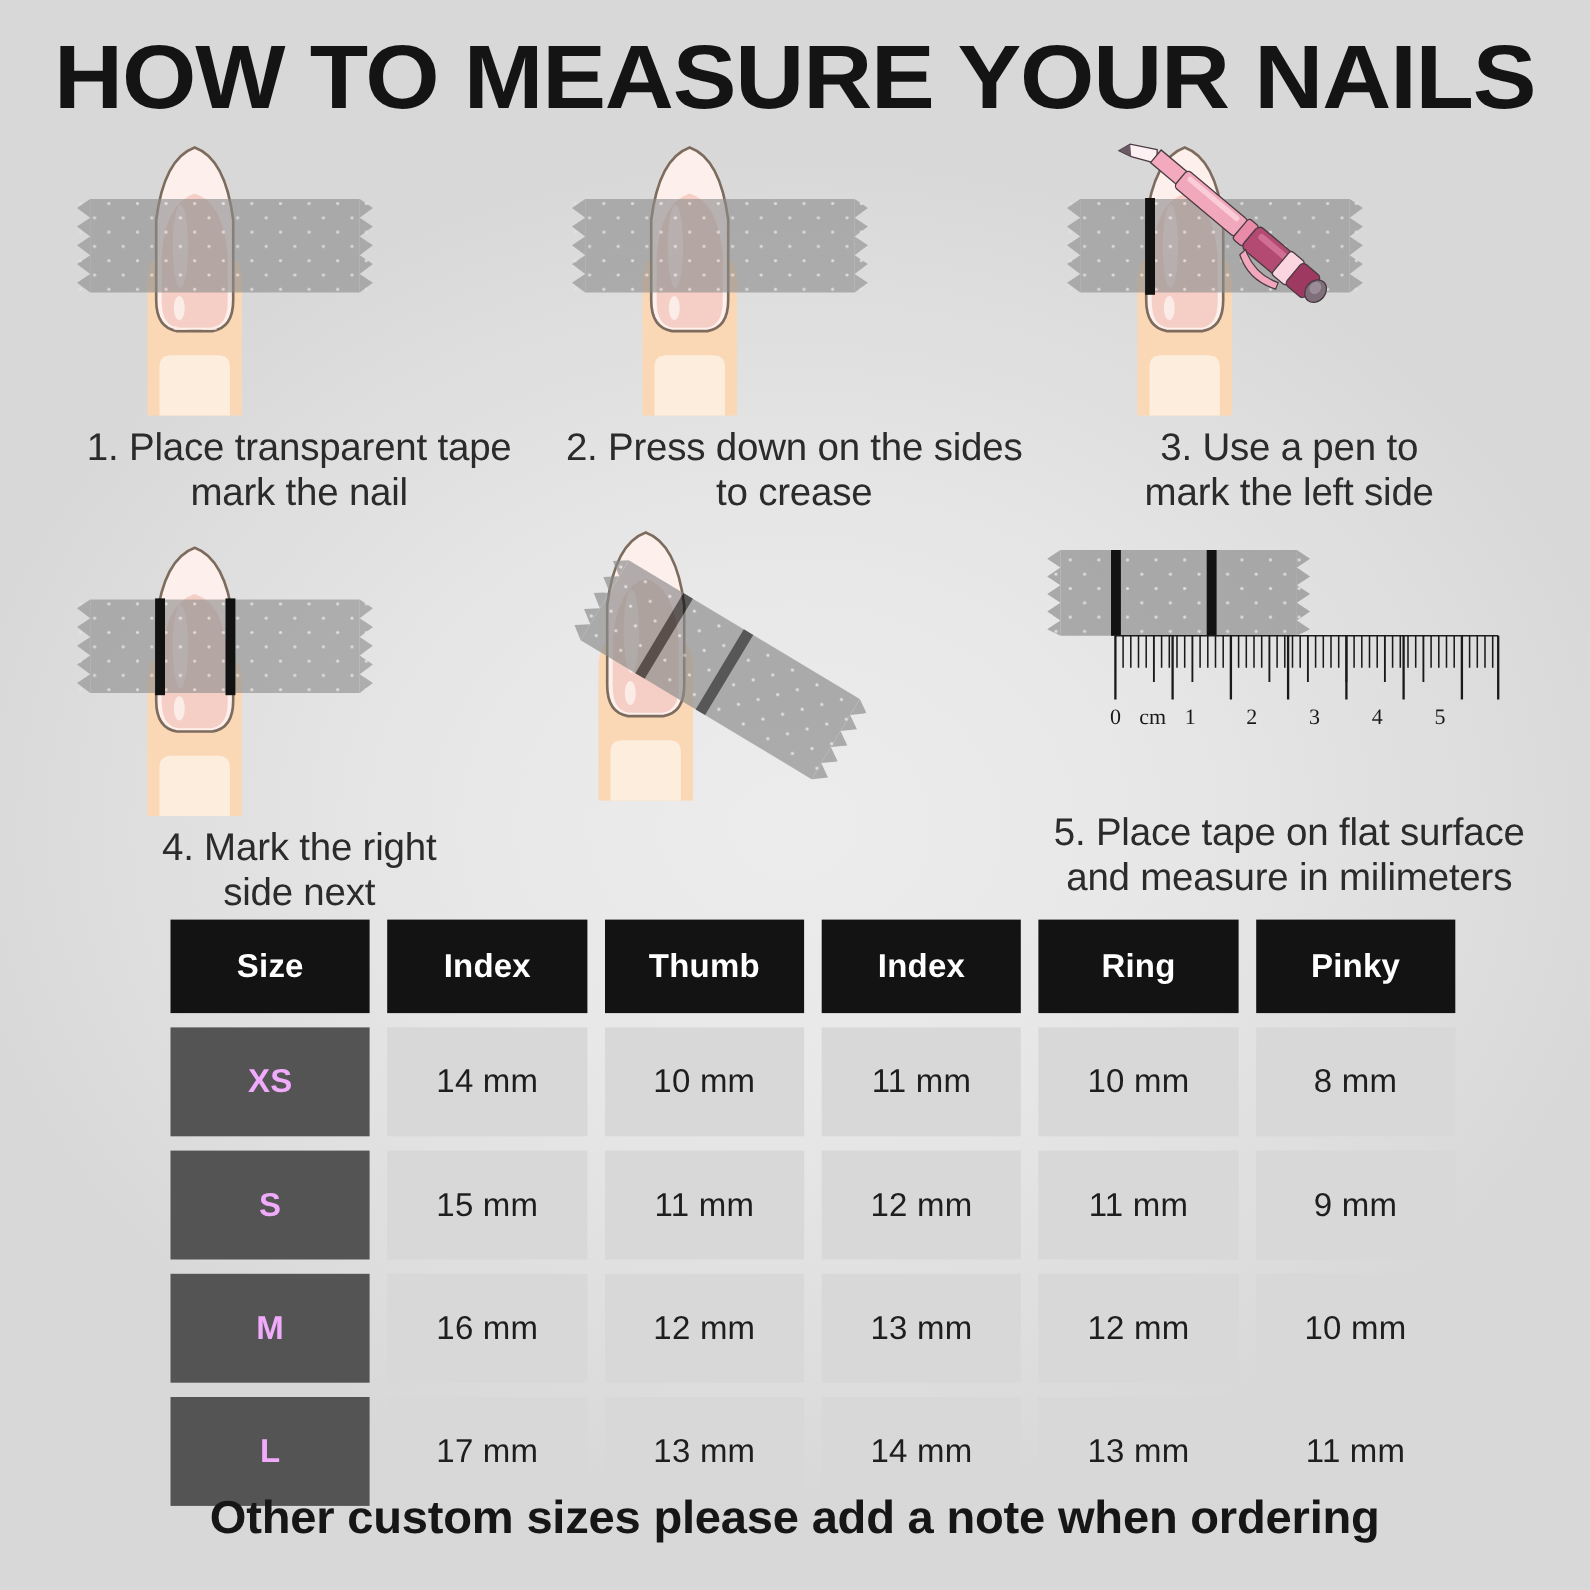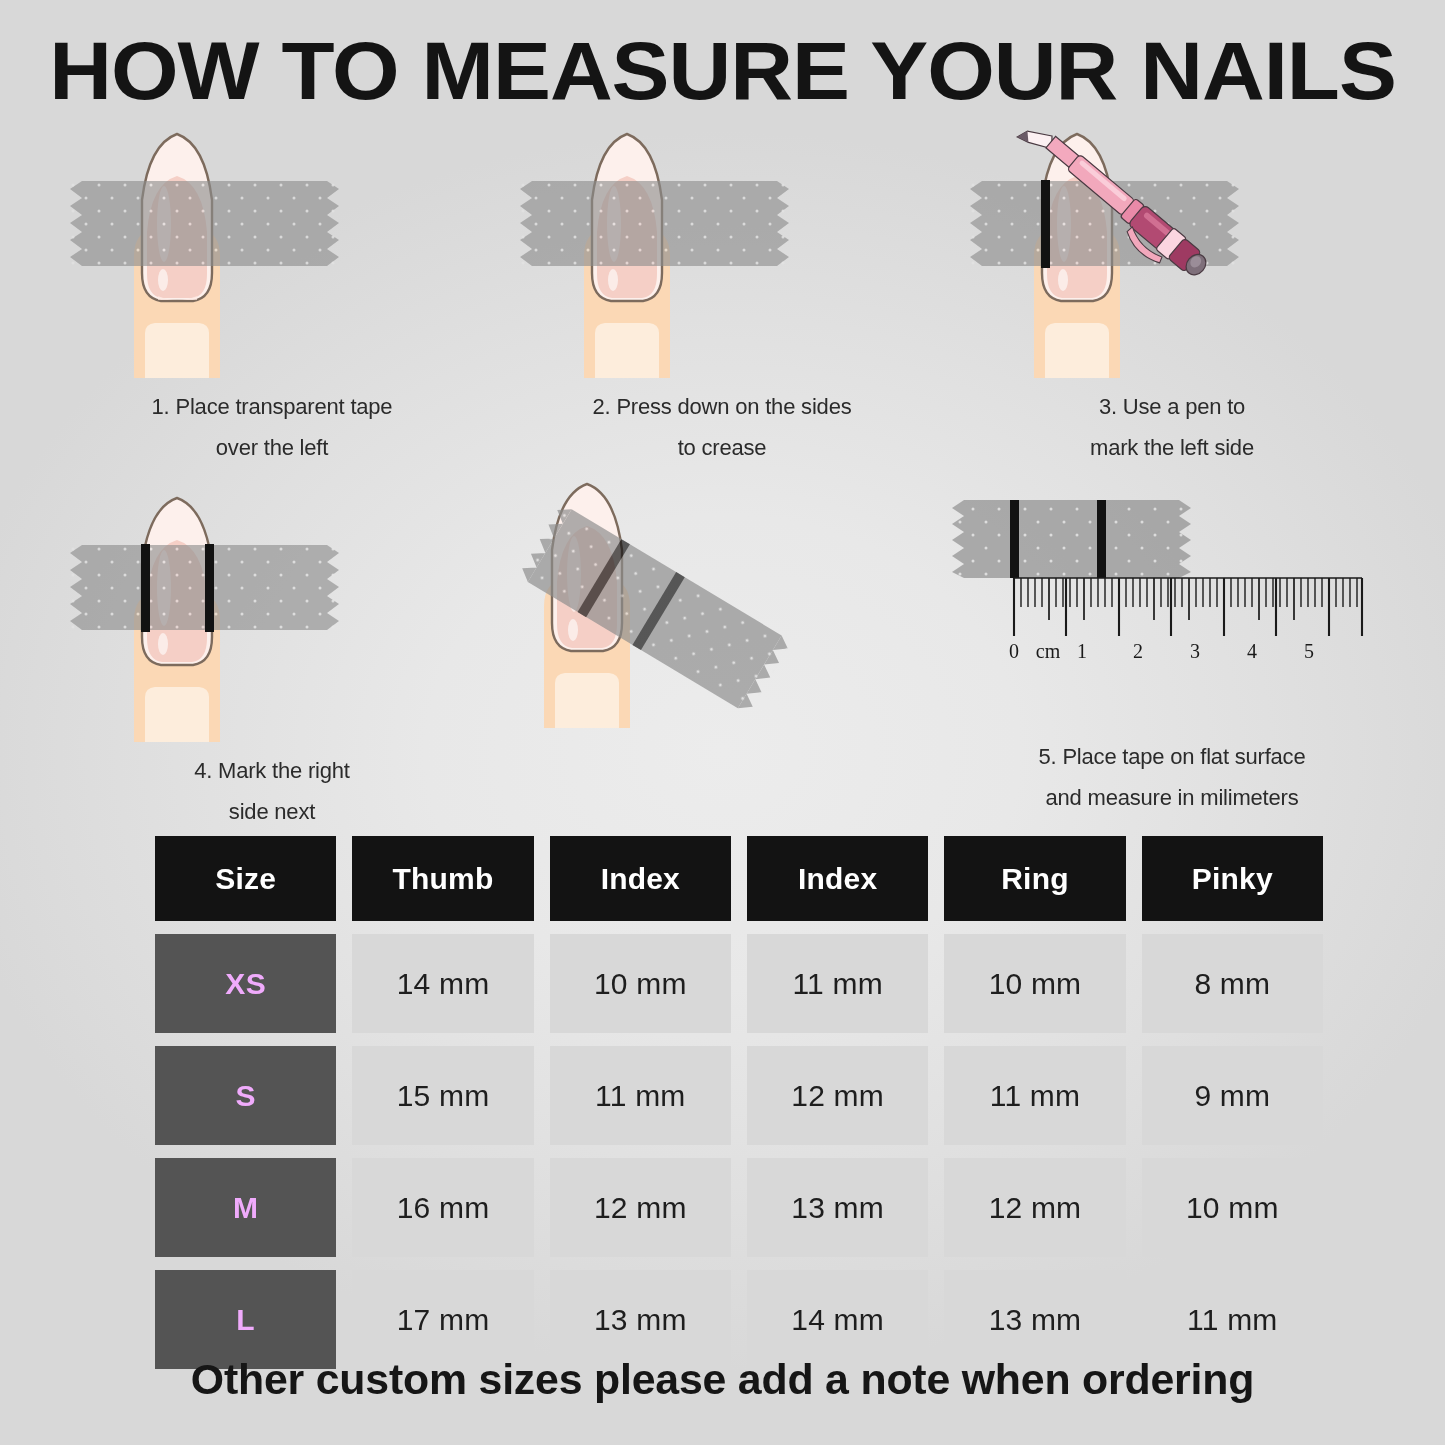--- a/index.html
+++ b/index.html
@@ -51,21 +51,21 @@
   .step-art {
     position: relative;
     width: 460px;
     height: 250px;
   }
   .step-cap {
     margin-top: 8px;
     text-align: center;
     font-family: "Liberation Sans", sans-serif;
     font-weight: 300;
-    font-size: 22px;
+    font-size: 35px;
     line-height: 41px;
     color: #2b2b2b;
     letter-spacing: -0.2px;
   }
 
   #step1 { left: 42px;  top: 128px; }
   #step2 { left: 492px; top: 128px; }
   #step3 { left: 942px; top: 128px; }
   #step4 { left: 42px;  top: 492px; }
   #step5 { left: 492px; top: 478px; }
@@ -166,21 +166,21 @@
         <g opacity="0.62">
           <path d="M40 53 L40 138 L285 138 L285 53 Z" fill="#8d8d8d"></path>
           <path d="M40 53 L28 61 L40 70 L28 78 L40 87 L28 95 L40 104 L28 112 L40 121 L28 129 L40 138 Z" fill="#8d8d8d"></path>
           <path d="M285 53 L297 61 L285 70 L297 78 L285 87 L297 95 L285 104 L297 112 L285 121 L297 129 L285 138 Z" fill="#8d8d8d"></path>
           <rect x="28" y="53" width="269" height="85" fill="url(#tapedots1)"></rect>
         </g>
       </svg>
     </div>
     <div class="step-cap">
       <div>1. Place transparent tape</div>
-      <div>over the left</div>
+      <div>mark the nail</div>
     </div>
   </div>
 
   <div class="step" id="step2">
     <div class="step-art">
       <svg class="art-svg" width="460" height="250" viewBox="0 0 460 250">
         <defs>
           <pattern id="tapedots2" width="26" height="26" patternUnits="userSpaceOnUse">
             <circle cx="5" cy="5" r="1.5" fill="#e8e8e8" opacity="0.85"></circle>
             <circle cx="18" cy="18" r="1.5" fill="#e8e8e8" opacity="0.85"></circle>
@@ -424,22 +424,22 @@
     </div>
     <div class="step-cap">
       <div>5. Place tape on flat surface</div>
       <div>and measure in milimeters</div>
     </div>
   </div>
 
   <div id="sizetable">
     <div class="trow" id="headrow">
       <div class="cell head">Size</div>
+      <div class="cell head">Index</div>
       <div class="cell head">Thumb</div>
-      <div class="cell head">Index</div>
       <div class="cell head">Index</div>
       <div class="cell head">Ring</div>
       <div class="cell head">Pinky</div>
     </div>
 
     <div class="trow">
       <div class="cell sizelabel">XS</div>
       <div class="cell val">14 mm</div>
       <div class="cell val">10 mm</div>
       <div class="cell val">11 mm</div>

